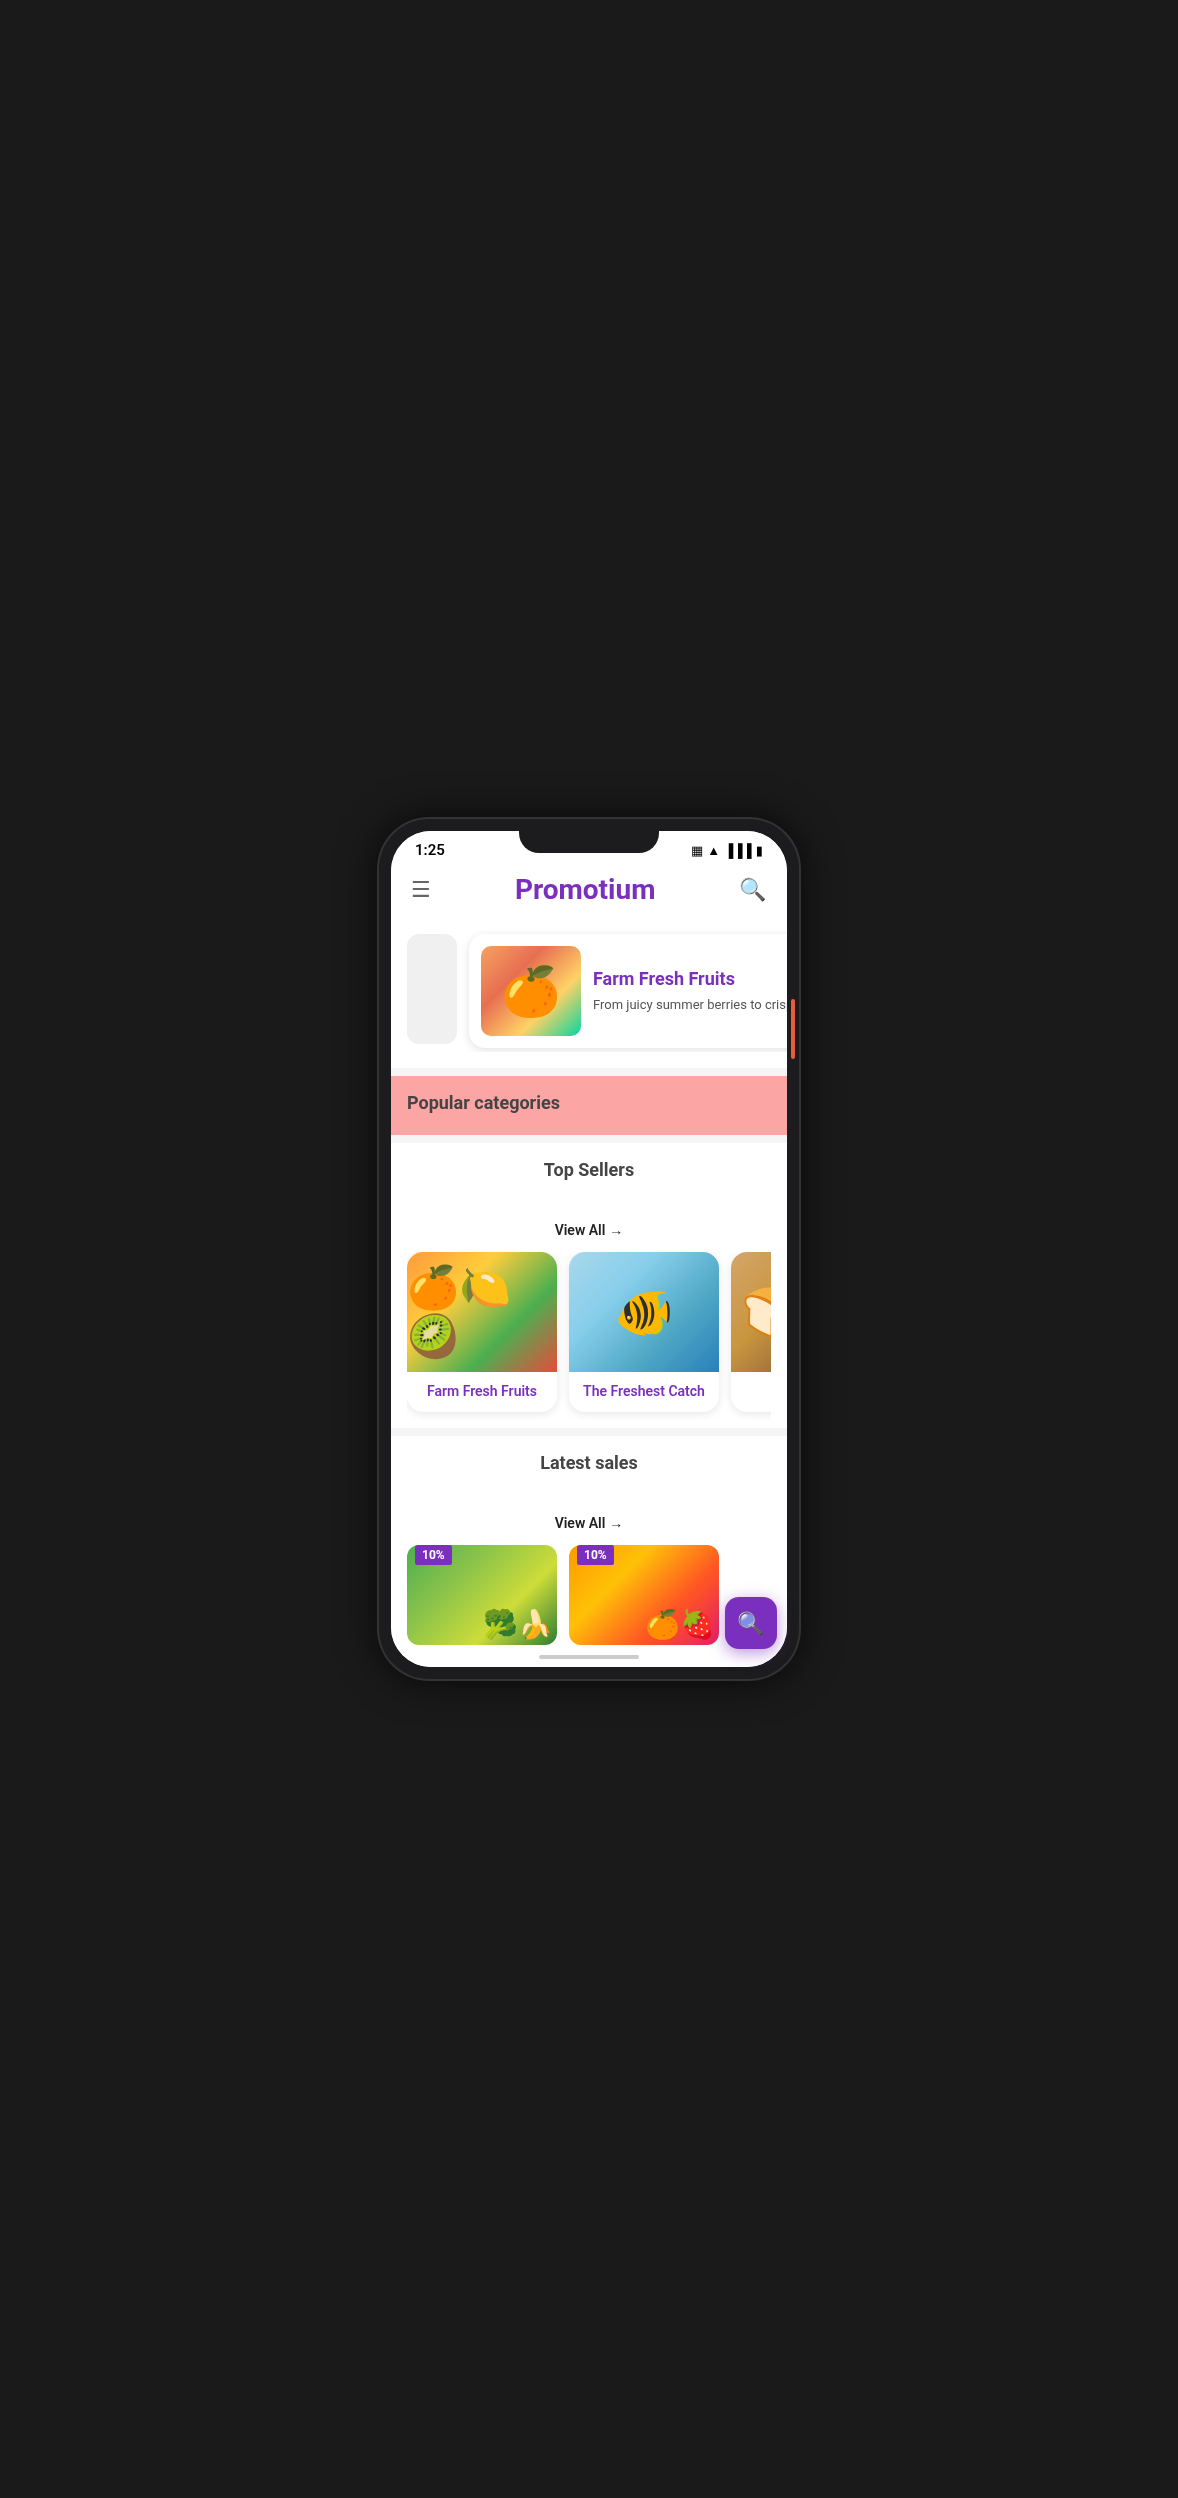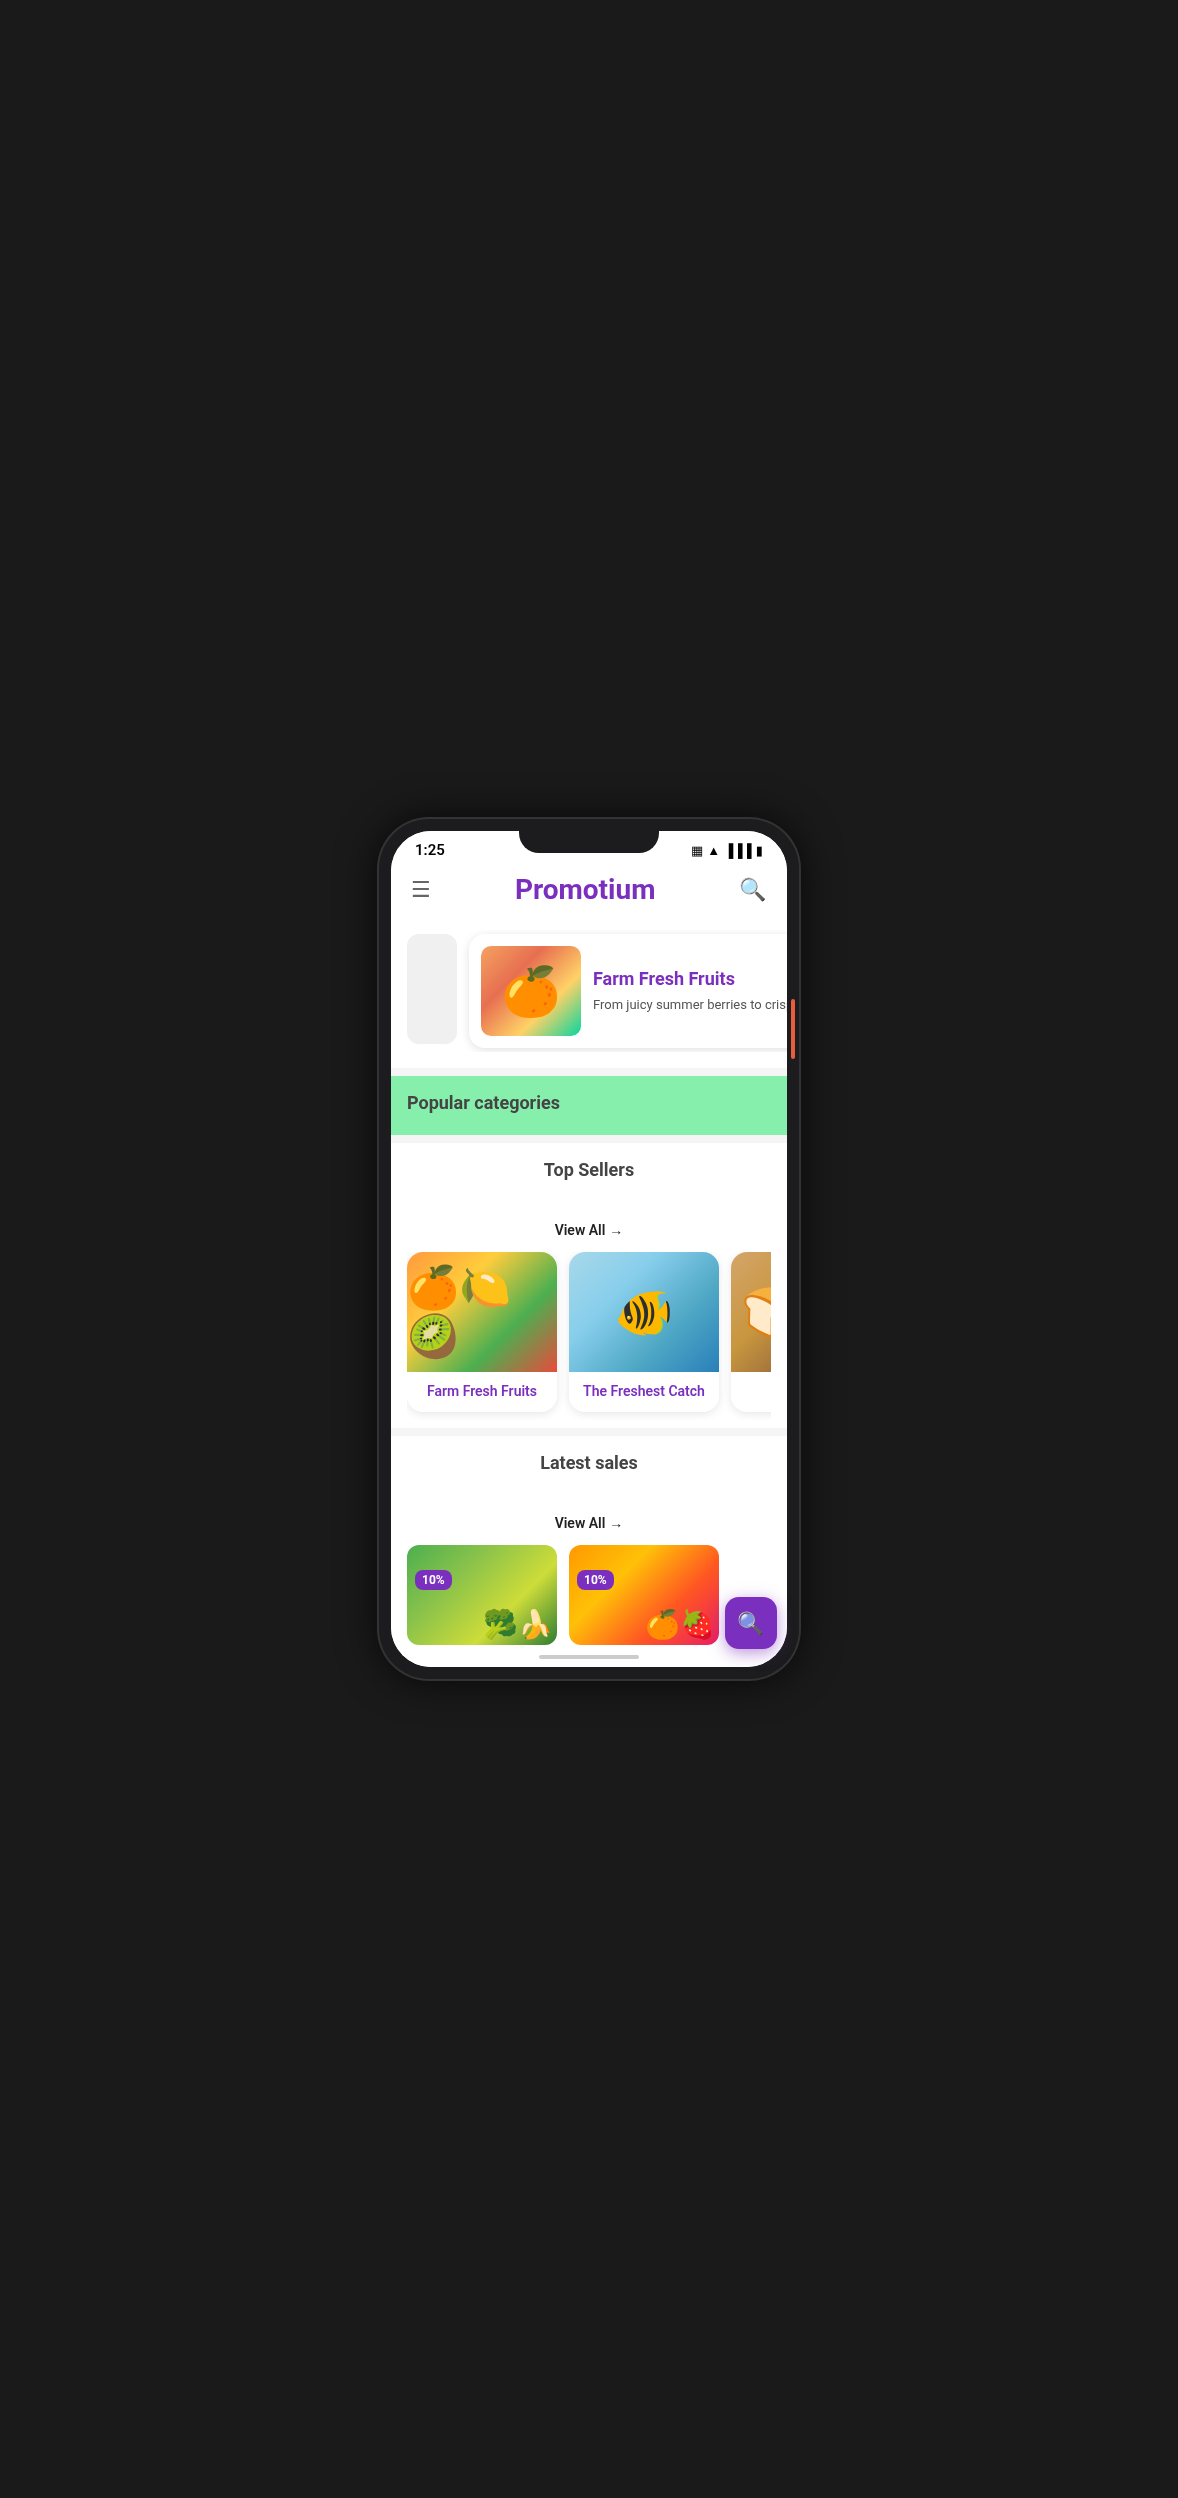--- a/index.html
+++ b/index.html
@@ -155,21 +155,21 @@
 
     .carousel-desc {
       color: #555;
       font-size: 13px;
       line-height: 1.4;
     }
 
     
     .section {
       padding: 16px 16px 8px;
-      background: #86efac;
+      background: #fca5a5;
       margin-top: 8px;
     }
 
     .section-title {
       font-size: 18px;
       font-weight: 700;
       color: #444;
       margin-bottom: 14px;
     }
 
@@ -299,25 +299,25 @@
     .sale-bg-green {
       background: linear-gradient(135deg, #4caf50, #8bc34a, #cddc39, #2e7d32);
     }
 
     .sale-bg-orange {
       background: linear-gradient(135deg, #ff9800, #ffc107, #ff5722, #e91e63);
     }
 
     .sale-badge {
       position: absolute;
-      top: 25px;
+      top: 0;
       left: 8px;
       background: #7B2FBE;
       color: #fff;
-      border-radius: 8px;
+      border-radius: 2px;
       padding: 3px 7px;
       font-size: 12px;
       font-weight: 700;
     }
 
     
     .fab {
       position: absolute;
       bottom: 80px;
       right: 20px;

